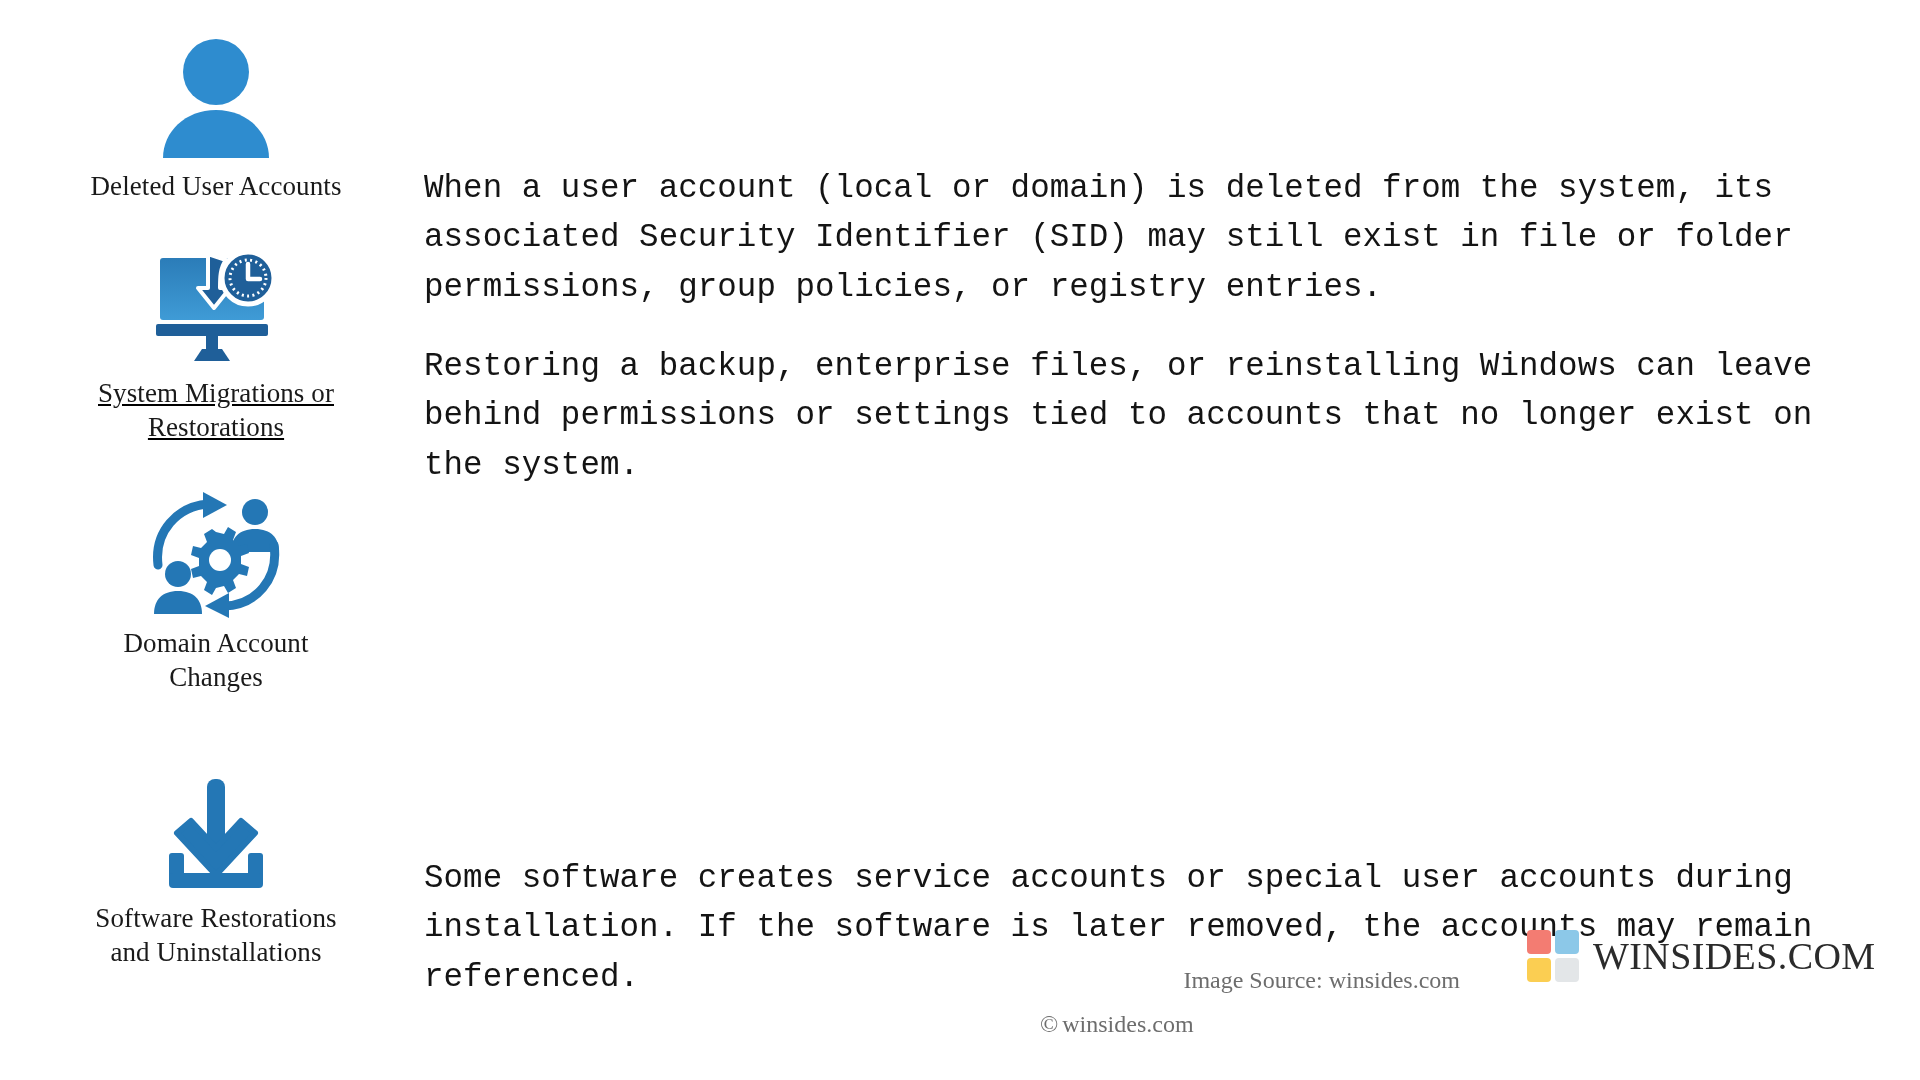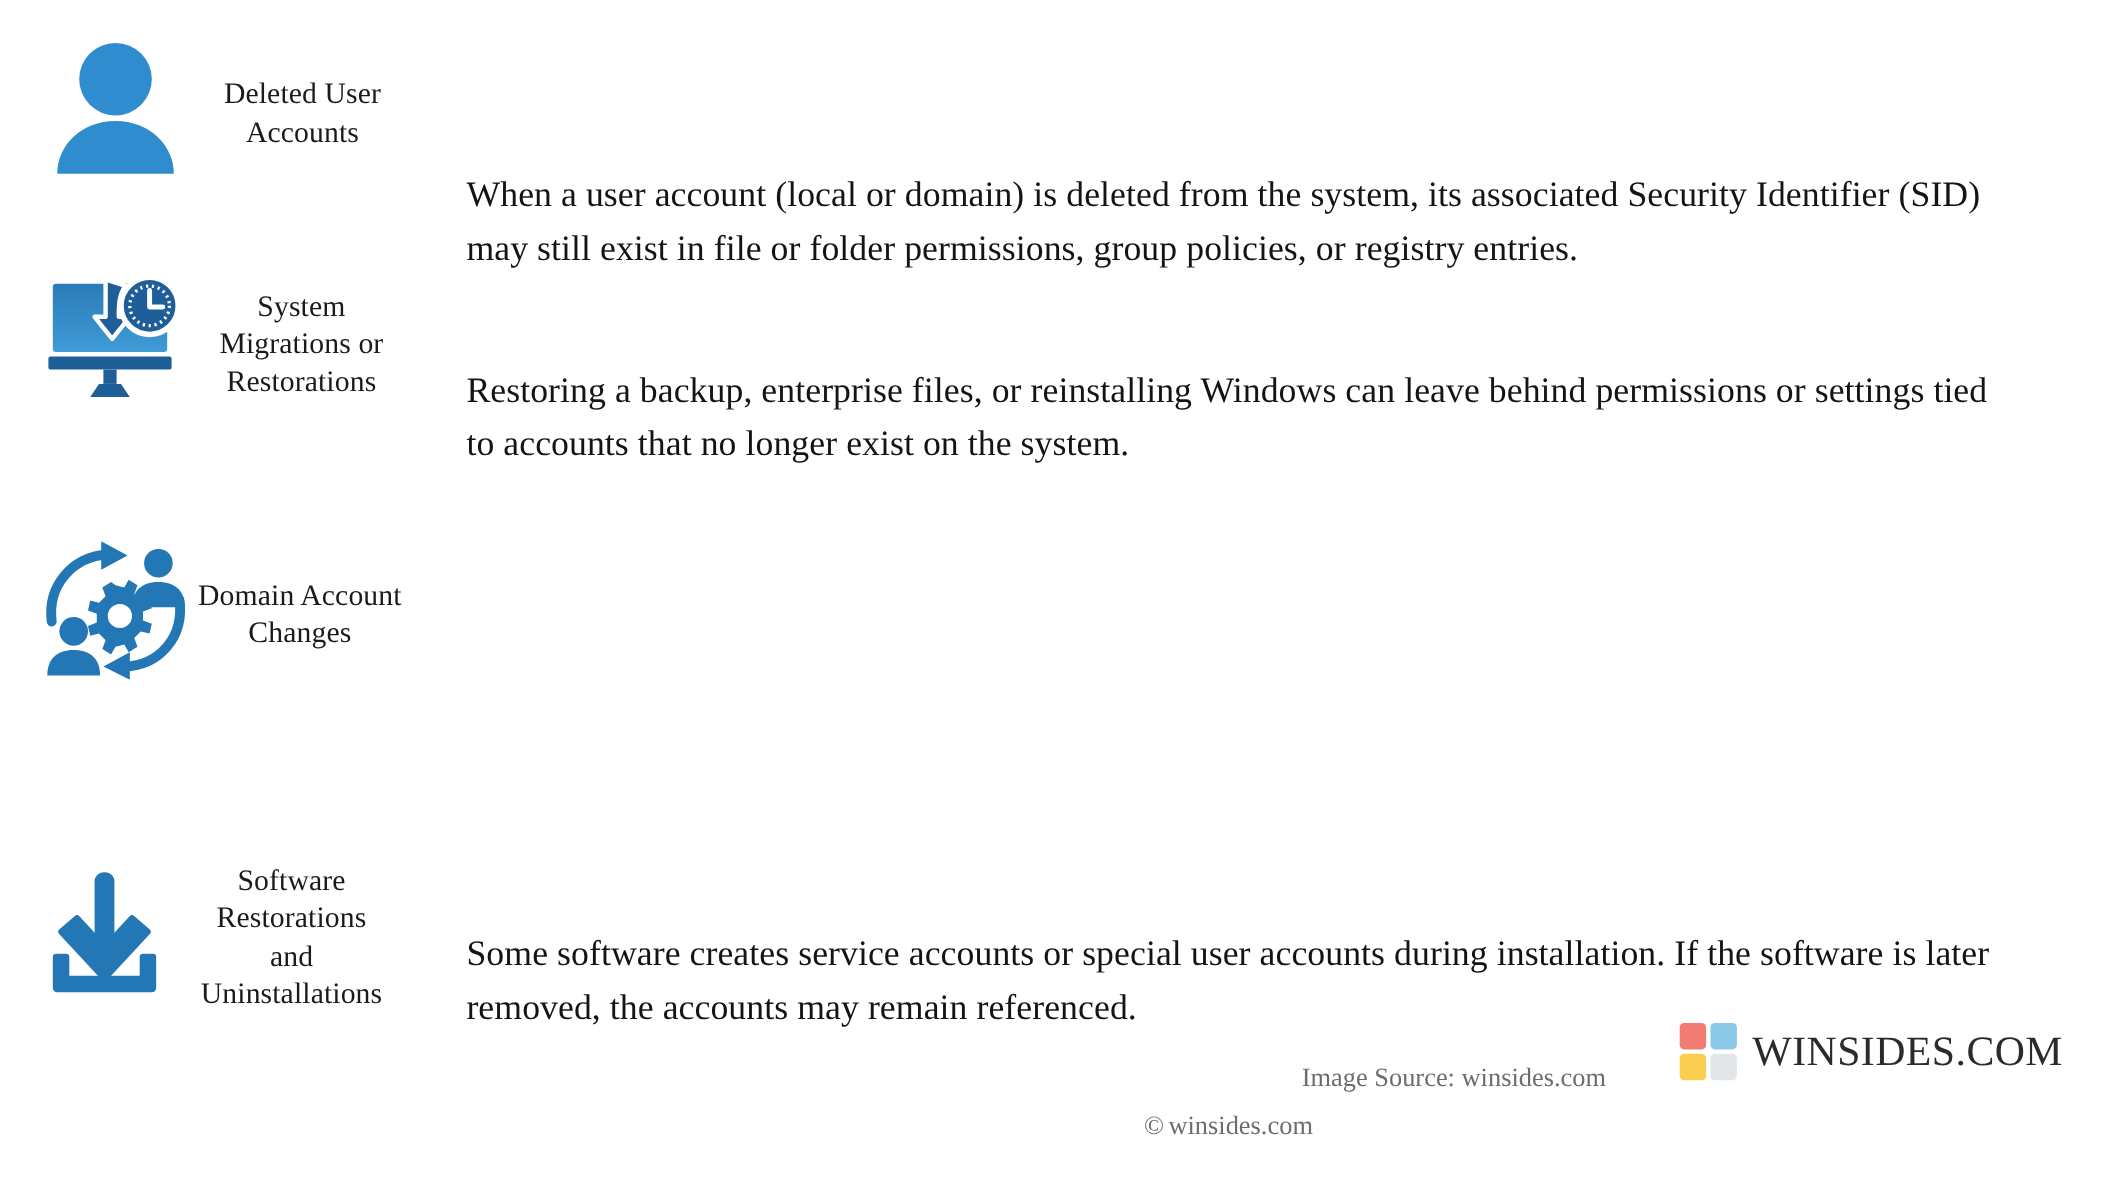--- a/index.html
+++ b/index.html
@@ -29,24 +29,24 @@
   .icon-column {
     position: absolute;
     left: 30px;
     top: 0px;
     width: 340px;
     height: 1080px;
   }
 
   .icon-block {
     position: absolute;
-    left: 0;
+    left: 16px;
     width: 340px;
     display: flex;
-    flex-direction: row;
+    flex-direction: column;
     align-items: center;
   }
 
   .icon-art {
     display: flex;
     align-items: center;
     justify-content: center;
   }
 
   .icon-label {
@@ -54,31 +54,32 @@
     font-size: 27px;
     line-height: 1.27;
     text-align: center;
     color: #1a1a1a;
     letter-spacing: 0.1px;
     white-space: pre-line;
   }
 
   
   #block-0 { top: 36px; }
-  #block-1 { top: 248px; }
+  #block-1 { top: 248px; text-decoration: underline; }
   #block-2 { top: 490px; }
   #block-3 { top: 775px; }
 
   
   .text-column {
     position: absolute;
     left: 424px;
-    top: 1px;
+    top: 12px;
     width: 1420px;
     height: 900px;
+    font-family: Liberation Mono, monospace;
   }
 
   .para {
     position: absolute;
     left: 0;
     width: 1400px;
     font-size: 32.5px;
     line-height: 1.52;
     color: #141414;
     text-align: left;

